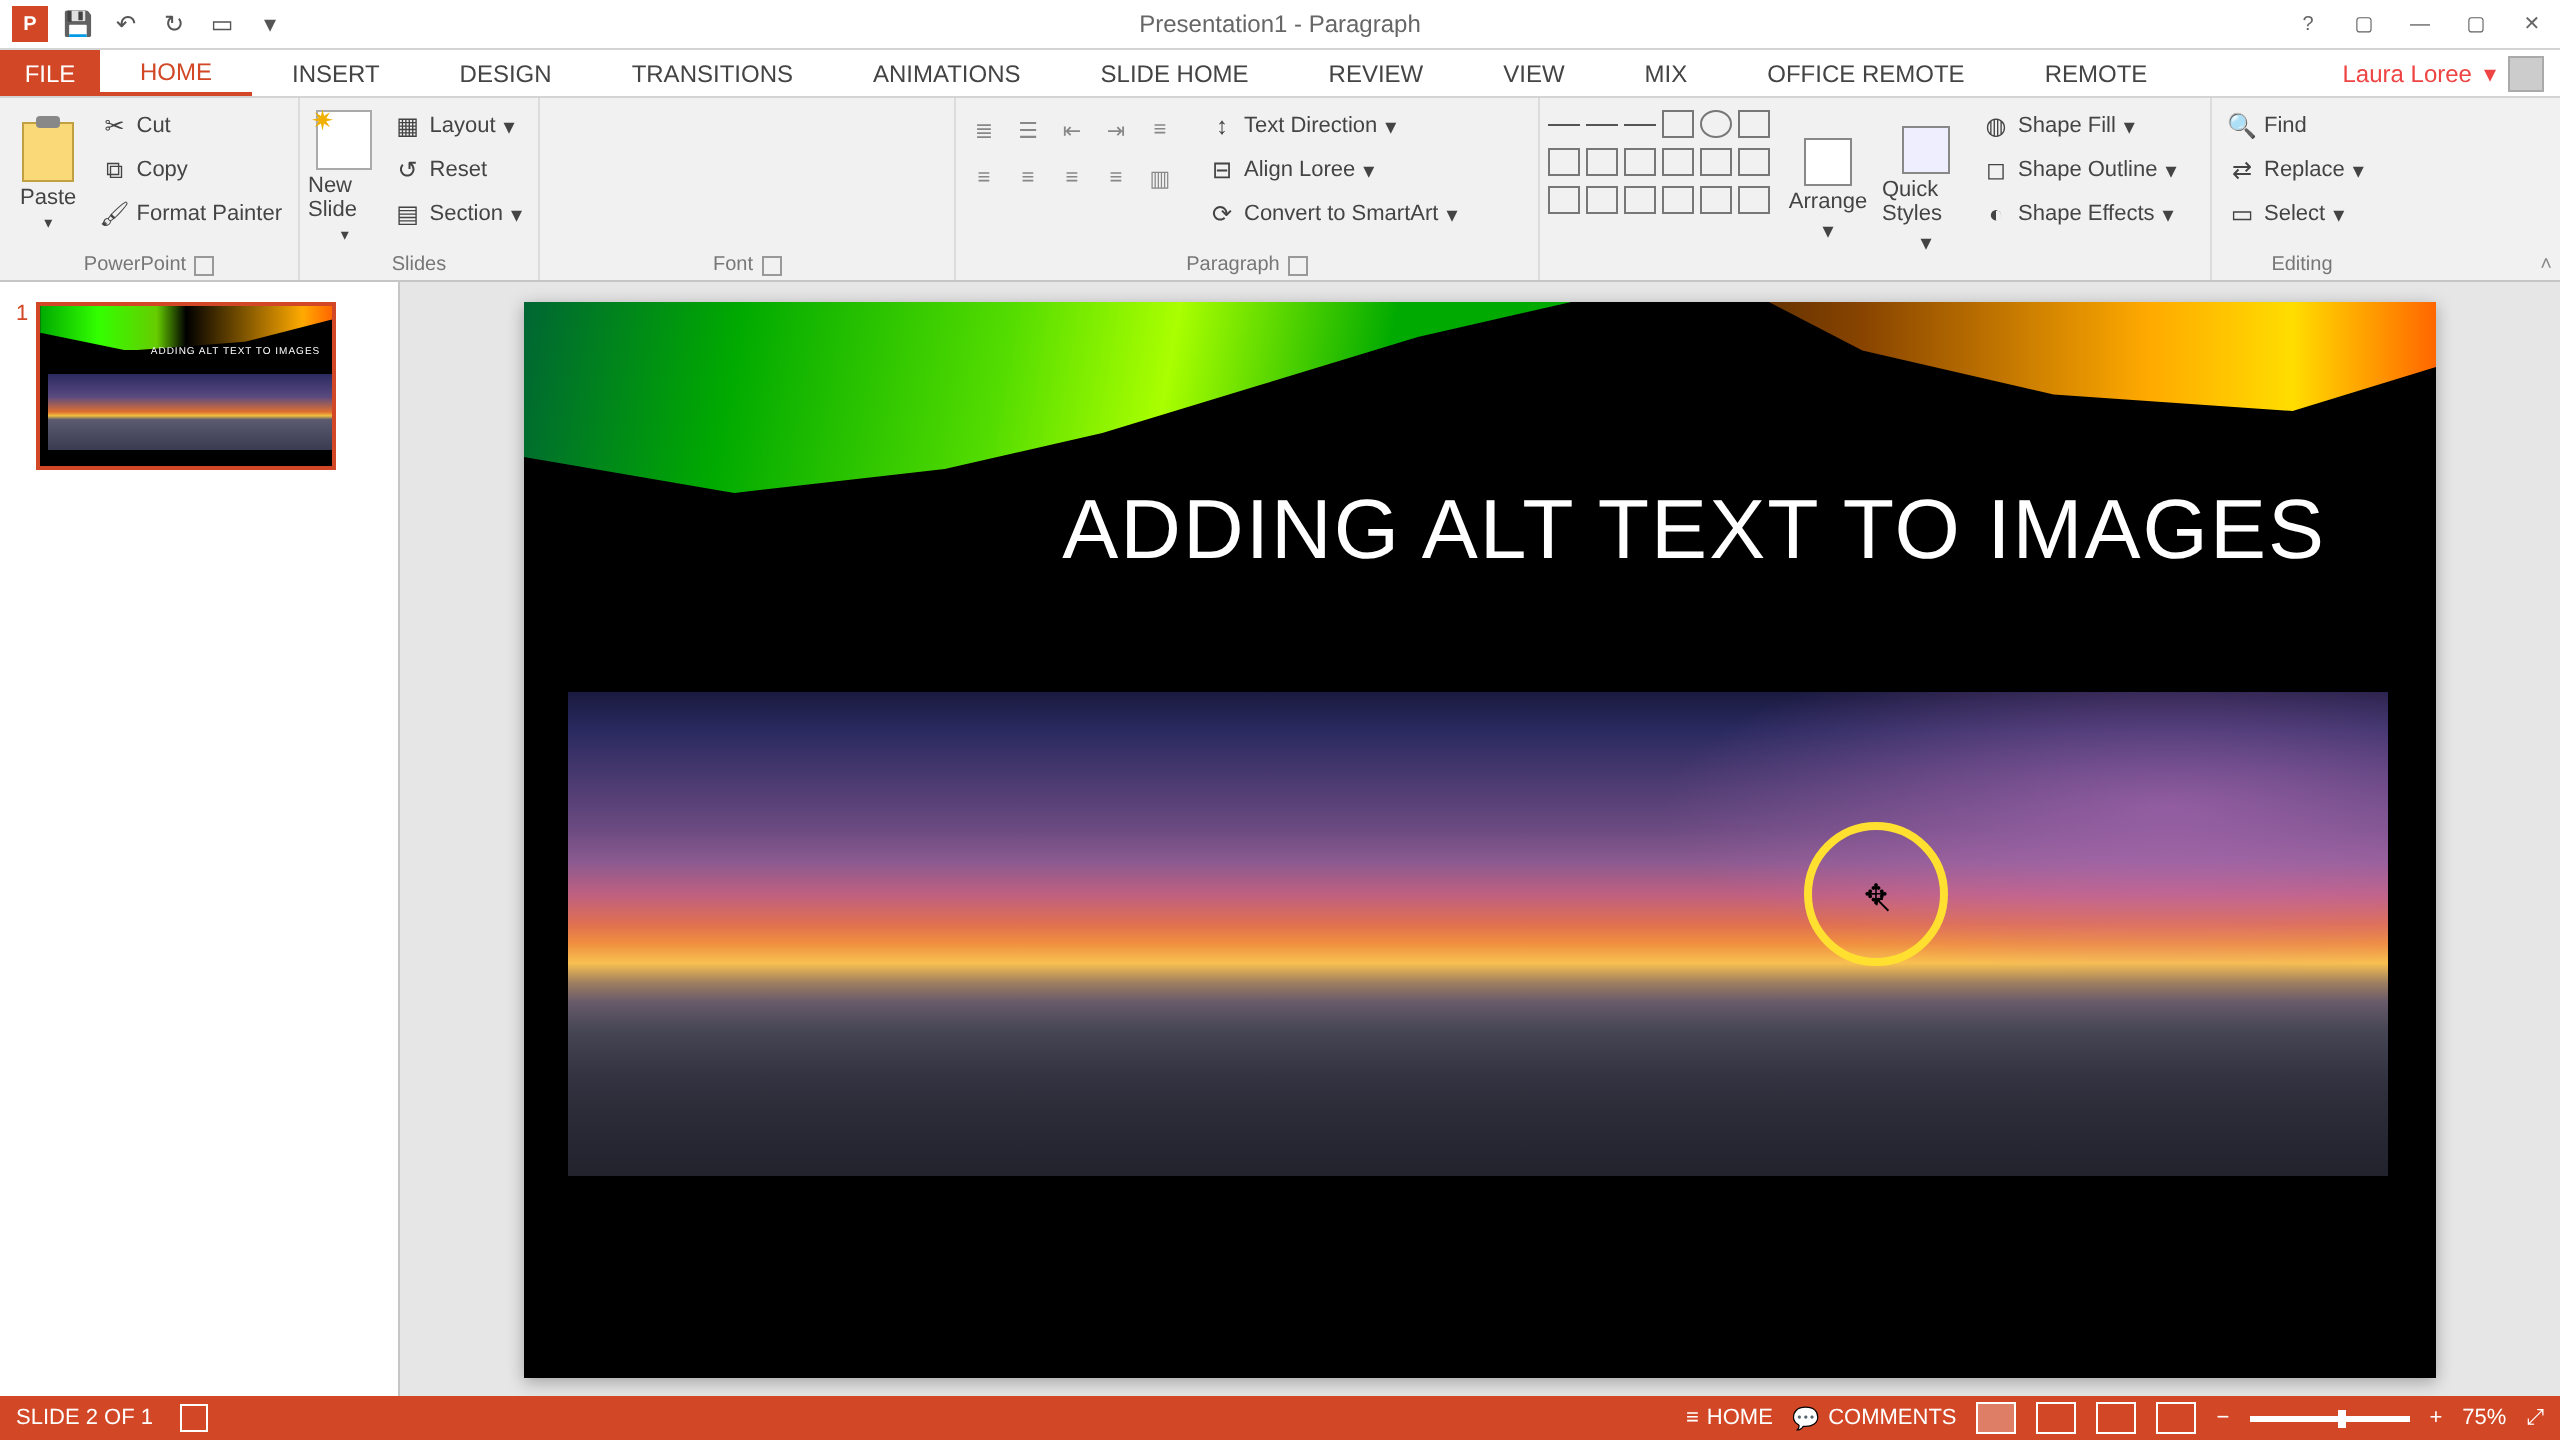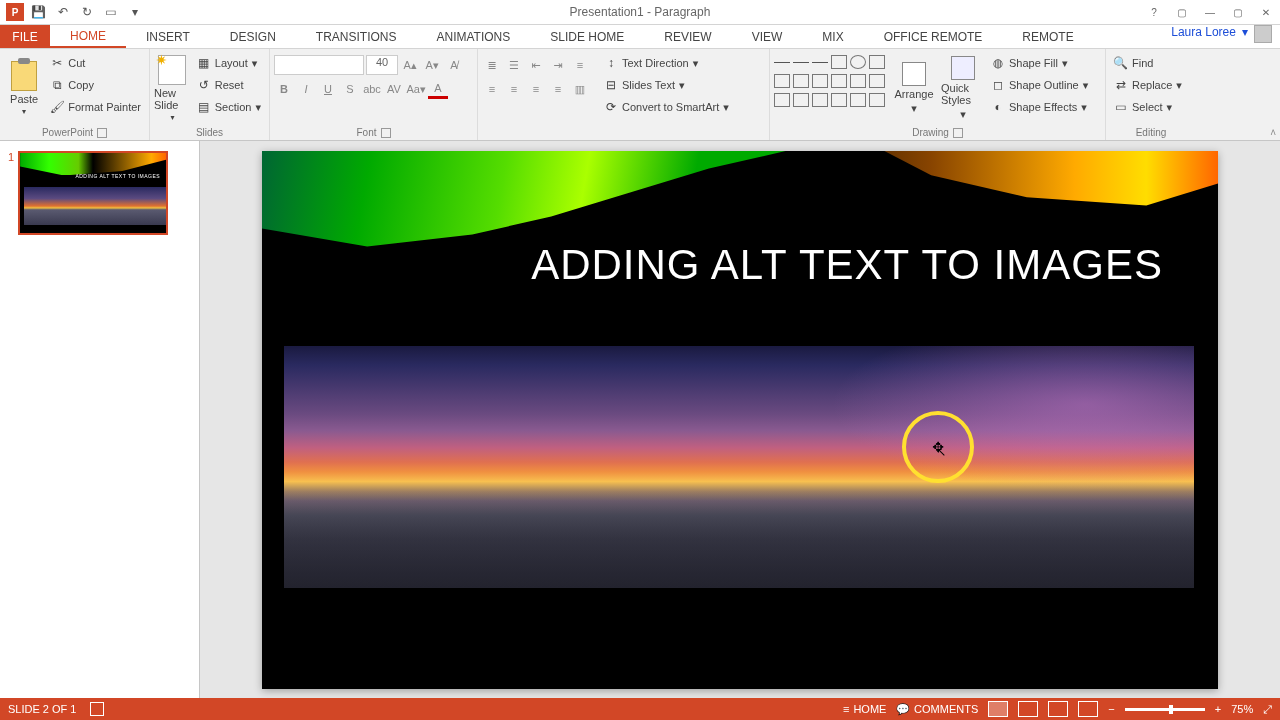--- a/index.html
+++ b/index.html
@@ -12,21 +12,21 @@
 .pp-logo { width: 18px; height: 18px; background: #d24726; color: #fff; font-size: 10px; font-weight: bold; display: flex; align-items: center; justify-content: center; }
 .titlebar-center { position: absolute; left: 50%; transform: translateX(-50%); font-size: 12px; color: #666; }
 .titlebar-right { margin-left: auto; display: flex; }
 .win-btn { width: 28px; height: 22px; display: flex; align-items: center; justify-content: center; font-size: 10px; color: #666; }
 
 
 .ribbon-tabs { height: 24px; background: #fff; display: flex; align-items: stretch; border-bottom: 1px solid #d4d4d4; position: relative; }
 .file-tab { width: 50px; background: #d24726; color: #fff; font-size: 12px; display: flex; align-items: center; justify-content: center; }
 .tab { padding: 0 20px; font-size: 12px; color: #444; display: flex; align-items: center; }
 .tab.active { border-bottom: 2px solid #d24726; color: #d24726; }
-.user { margin-left: auto; padding: 0 8px; font-size: 12px; color: #1d4ed8; display: flex; gap: 6px; }
+.user { margin-left: auto; padding: 0 8px; font-size: 12px; color: #ef4444; display: flex; align-items: center; gap: 6px; }
 .avatar { width: 18px; height: 18px; background: #ccc; border: 1px solid #aaa; }
 
 
 .ribbon { height: 92px; background: #f1f1f1; display: flex; border-bottom: 1px solid #c6c6c6; position: relative; }
 .group { border-right: 1px solid #dcdcdc; display: flex; flex-direction: column; padding: 2px 4px 0 4px; }
 .group-label { font-size: 10px; color: #777; text-align: center; padding: 2px 0; margin-top: auto; display: flex; justify-content: center; align-items: center; gap: 4px; }
 .launcher { width: 10px; height: 10px; border: 1px solid #999; display: inline-block; position: relative; }
 .group-body { display: flex; gap: 2px; flex: 1; }
 
 
@@ -195,45 +195,20 @@
           </div>
         <div class="small-btn"><span class="ico">▤</span><span>Section</span>▾</div>
       </div>
     </div>
     <div class="group-label">
         <span>Slides</span>
       </div>
   </div>
 
   <div class="group" style="width:208px">
-    <div class="group-body" style="flex-direction:column;gap:4px;padding-top:4px">
-      <div class="font-row">
-        <div class="font-select"></div>
-        <div class="size-select">40</div>
-        <div class="font-btn">A▴</div>
-        <div class="font-btn">A▾</div>
-        <div class="font-btn">A̸</div>
-      </div>
-      <div class="font-row">
-        <div class="font-btn">
-            <b>B</b>
-          </div>
-        <div class="font-btn">
-            <i>I</i>
-          </div>
-        <div class="font-btn">
-            <u>U</u>
-          </div>
-        <div class="font-btn">S</div>
-        <div class="font-btn">abc</div>
-        <div class="font-btn">AV</div>
-        <div class="font-btn">Aa▾</div>
-        <div class="font-btn" style="border-bottom:3px solid #c00">A</div>
-      </div>
-    </div>
     <div class="group-label">
         <span>Font</span>
         <span class="launcher"></span>
       </div>
   </div>
 
   <div class="group" style="width:292px">
     <div class="group-body">
       <div style="display:flex;flex-direction:column;gap:4px;padding-top:4px">
         <div class="font-row">
@@ -246,24 +221,28 @@
         <div class="font-row">
           <div class="para-btn">≡</div>
           <div class="para-btn">≡</div>
           <div class="para-btn">≡</div>
           <div class="para-btn">≡</div>
           <div class="para-btn">▥</div>
         </div>
       </div>
       <div class="small-col" style="margin-left:8px">
         <div class="small-btn"><span class="ico">↕</span><span>Text Direction</span>▾</div>
-        <div class="small-btn"><span class="ico">⊟</span><span>Slides Text</span>▾</div>
+        <div class="small-btn"><span class="ico">⊟</span><span>Align Loree</span>▾</div>
         <div class="small-btn"><span class="ico">⟳</span><span>Convert to SmartArt</span>▾</div>
       </div>
     </div>
+    <div class="group-label">
+        <span>Paragraph</span>
+        <span class="launcher"></span>
+      </div>
   </div>
 
   <div class="group" style="width:336px">
     <div class="group-body">
       <div class="shapes-grid" style="padding-top:4px">
         <div class="shape line"></div>
           <div class="shape line"></div>
           <div class="shape line"></div>
           <div class="shape"></div>
           <div class="shape circ"></div>
@@ -288,24 +267,20 @@
       <div class="big-btn" style="width:44px">
         <div style="width:24px;height:24px;border:1px solid #888;background:#eef"></div>
         <span>Quick Styles</span>▾
       </div>
       <div class="small-col">
         <div class="small-btn"><span class="ico">◍</span><span>Shape Fill</span>▾</div>
         <div class="small-btn"><span class="ico">◻</span><span>Shape Outline</span>▾</div>
         <div class="small-btn"><span class="ico">◐</span><span>Shape Effects</span>▾</div>
       </div>
     </div>
-    <div class="group-label">
-        <span>Drawing</span>
-        <span class="launcher"></span>
-      </div>
   </div>
 
   <div class="group" style="width:90px;border-right:none">
     <div class="edit-col">
       <div class="small-btn">
           <span class="ico">🔍</span>
           <span>Find</span>
         </div>
       <div class="small-btn"><span class="ico">⇄</span><span>Replace</span>▾</div>
       <div class="small-btn"><span class="ico">▭</span><span>Select</span>▾</div>

